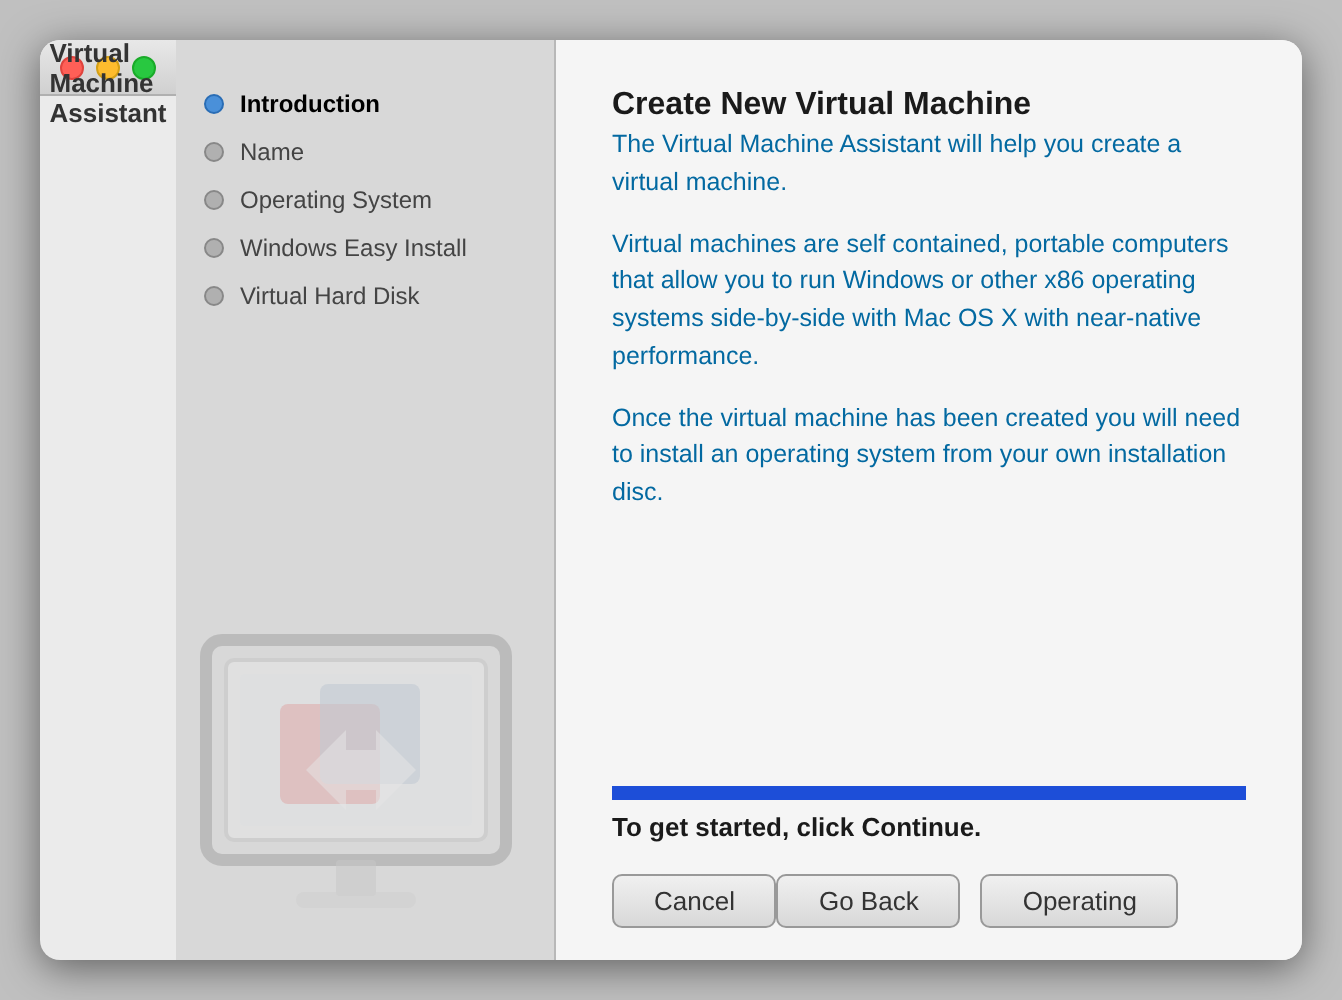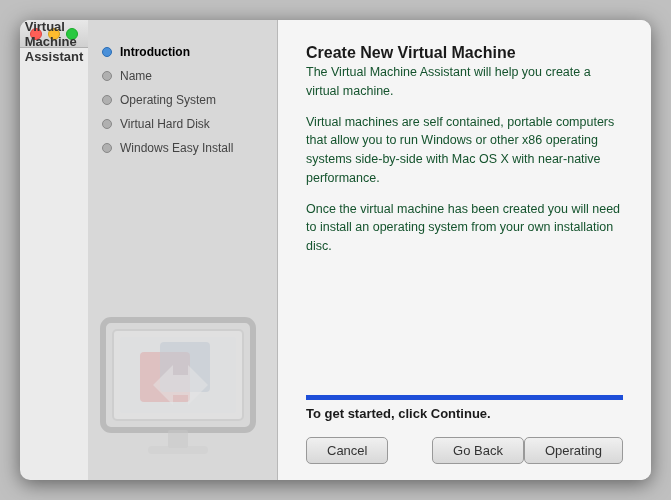--- a/index.html
+++ b/index.html
@@ -105,47 +105,47 @@
       flex: 1;
     }
     .main-title {
       font-size: 16px;
       font-weight: bold;
       color: #1a1a1a;
       margin-bottom: 1px;
     }
     .content-para {
       font-size: 12.5px;
-      color: #14532d;
+      color: #0369a1;
       line-height: 1.5;
       margin-bottom: 12px;
     }
     .cta-text {
       font-size: 13px;
       font-weight: bold;
       color: #1a1a1a;
       margin-bottom: 16px;
       padding-top: 6px;
-      border-top: 5px solid #1d4ed8;
+      border-top: 7px solid #1d4ed8;
     }
     .button-row {
       display: flex;
-      justify-content: space-between;
+      justify-content: flex-start;
       align-items: center;
     }
     .btn {
       padding: 5px 20px;
       border-radius: 5px;
       font-size: 13px;
       cursor: pointer;
       border: 1px solid #999;
       background: linear-gradient(to bottom, #f0f0f0, #d8d8d8);
       color: #333;
     }
-    .btn-right-group { display: flex; }
+    .btn-right-group { display: flex; gap: 10px; }
     
   </style>
 </head>
 <body>
 
 <div class="window">
 
   <div class="title-bar">
     <div class="traffic-lights">
       <div class="traffic-light tl-close"></div>
@@ -166,25 +166,25 @@
       <div class="sidebar-item">
         <div class="sidebar-dot dot-inactive"></div>
         <span>Name</span>
       </div>
       <div class="sidebar-item">
         <div class="sidebar-dot dot-inactive"></div>
         <span>Operating System</span>
       </div>
       <div class="sidebar-item">
         <div class="sidebar-dot dot-inactive"></div>
+        <span>Windows Easy Install</span>
+      </div>
+      <div class="sidebar-item">
+        <div class="sidebar-dot dot-inactive"></div>
         <span>Virtual Hard Disk</span>
-      </div>
-      <div class="sidebar-item">
-        <div class="sidebar-dot dot-inactive"></div>
-        <span>Windows Easy Install</span>
       </div>
 
       <svg class="vmware-logo" viewBox="0 0 160 160" xmlns="http://www.w3.org/2000/svg">
 
         <rect x="5" y="10" width="150" height="110" rx="8" ry="8" fill="none" stroke="#888" stroke-width="6"></rect>
         <rect x="15" y="20" width="130" height="90" rx="4" ry="4" fill="white" stroke="#aaa" stroke-width="2" opacity="0.6"></rect>
 
         <rect x="22" y="27" width="116" height="76" rx="2" ry="2" fill="#e0e8f0" opacity="0.4"></rect>
 
         <rect x="42" y="42" width="50" height="50" rx="4" fill="#e87070" opacity="0.7"></rect>

